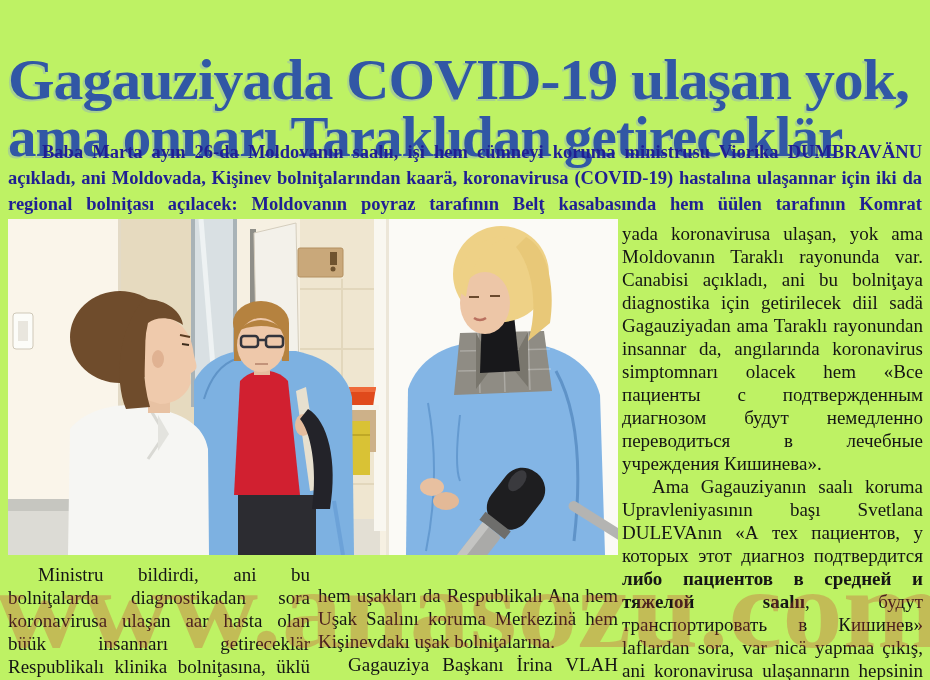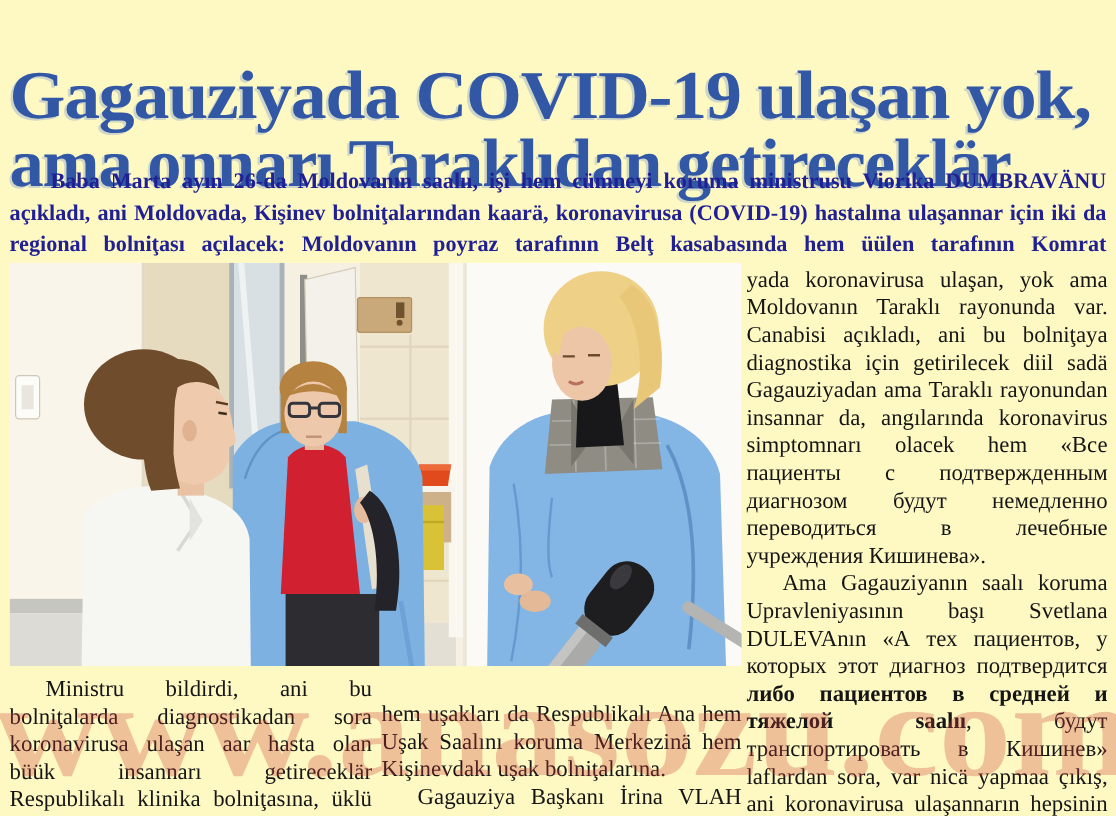--- a/index.html
+++ b/index.html
@@ -1,18 +1,18 @@
 <!DOCTYPE html>
 <html><head>
 <meta charset="utf-8">
 <style>
   html,body{margin:0;padding:0;background:#ffffff;}
   body{width:930px;height:680px;position:relative;overflow:hidden;
        font-family:"Liberation Serif","DejaVu Serif",serif;}
-  .page{position:absolute;inset:0;background:#fef9c3;}
+  .page{position:absolute;inset:0;background:#bef264;}
 
   
   .headline{position:absolute;left:8px;top:13px;width:918px;
             font-weight:bold;color:#3157a5;font-size:57px;line-height:57px;
             letter-spacing:-1px;white-space:nowrap;
             text-shadow:-2px 2px 0 rgba(137,162,205,0.40);}
   .headline .hl{display:inline-block;transform-origin:left center;}
   .hl1{transform:scaleX(1.05);}
   .hl2{transform:scaleX(1.00);}
 

